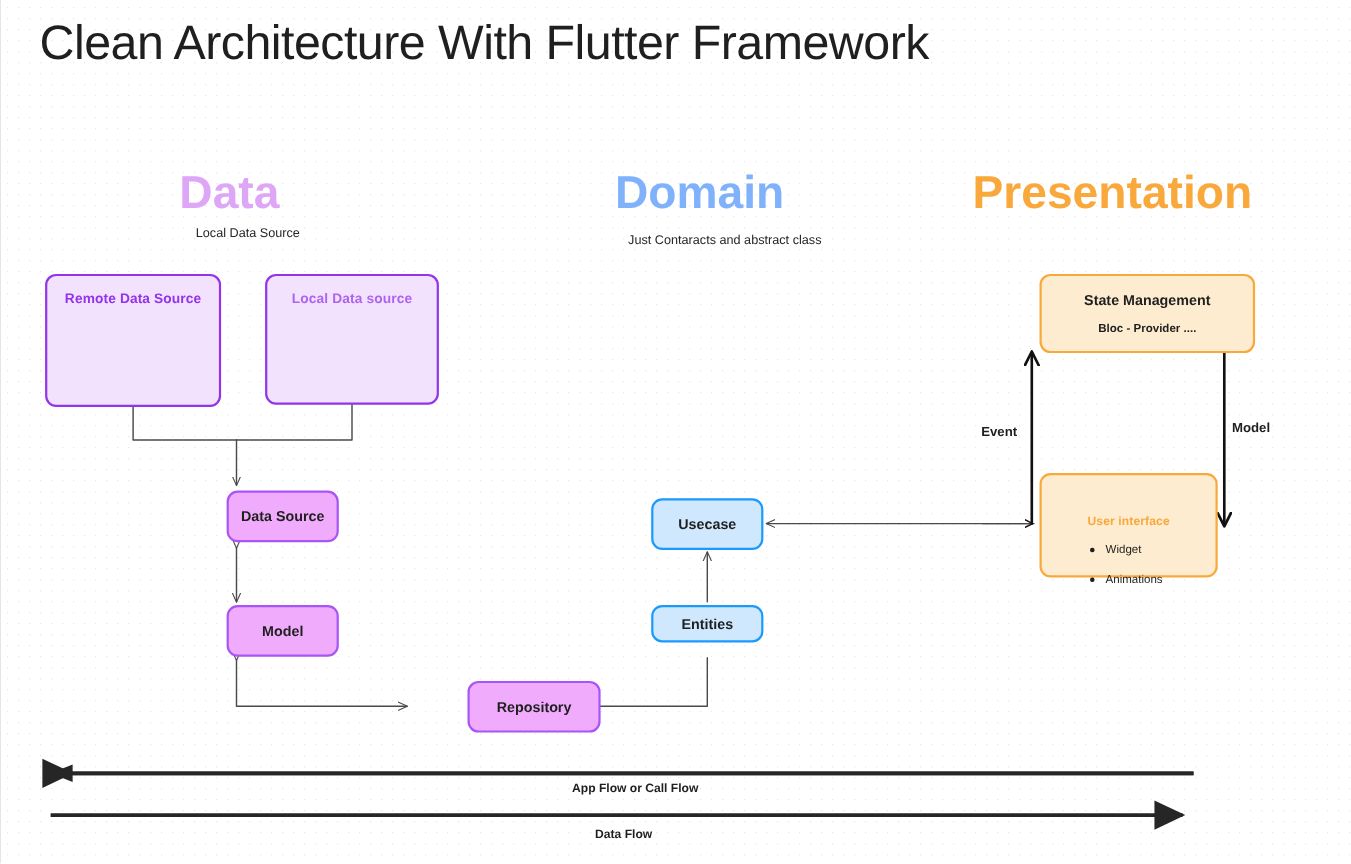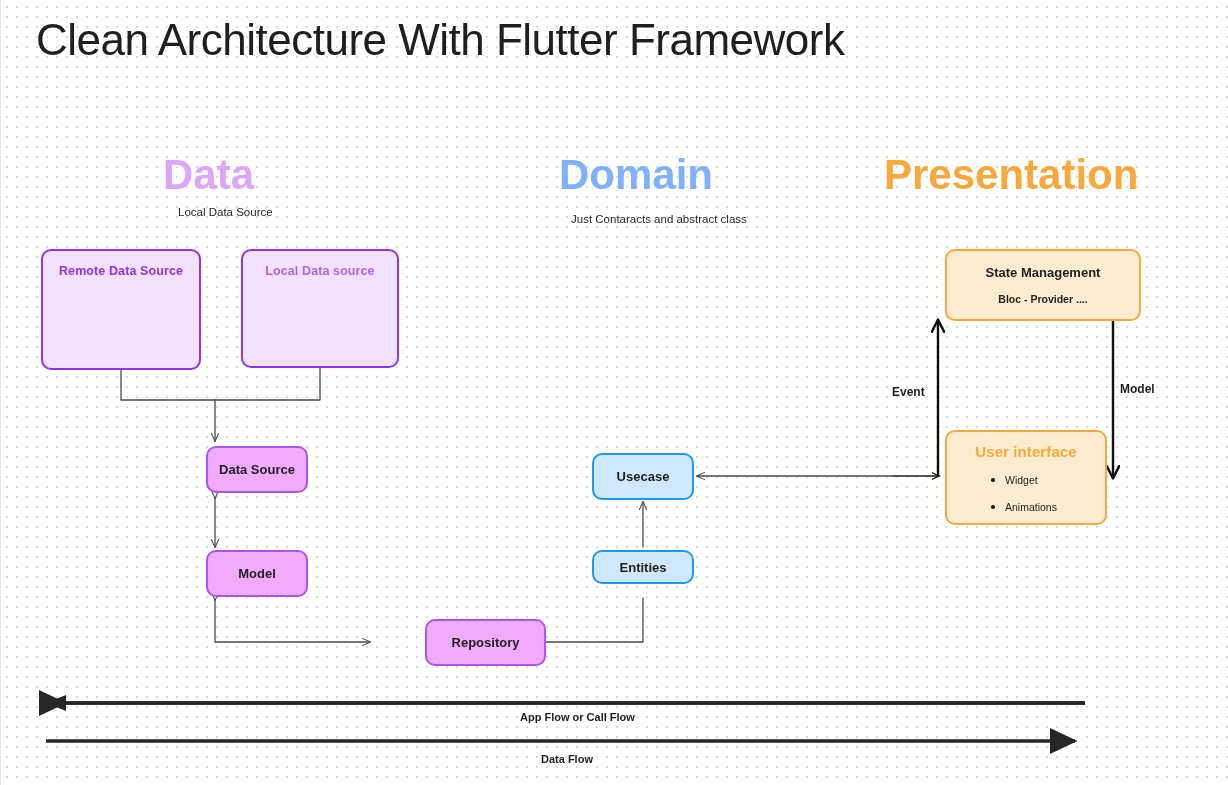--- a/index.html
+++ b/index.html
@@ -190,21 +190,21 @@
 <div class="node blue" style="left:592px;top:550px;width:102px;height:34px;">
   <div class="node-center-title">Entities</div>
 </div>
 
 <div class="node orange" style="left:945px;top:249px;width:196px;height:72px;justify-content:center;">
   <div class="node-center-title">State Management</div>
   <div class="node-sub">Bloc - Provider ....</div>
 </div>
 
 <div class="node orange" style="left:945px;top:430px;width:162px;height:95px;align-items:stretch;justify-content:flex-start;padding-top:11px;">
-  <div class="node-title lbl-orange" style="font-size:15px;">User interface</div>
+  <div class="node-title lbl-orange" style="font-size:11px;margin-top:25px;">User interface</div>
   <ul class="bullets" style="margin-left:44px;">
     <li>Widget</li>
     <li>Animations</li>
   </ul>
 </div>
 
 <div class="side-label" style="left:892px;top:385px;">Event</div>
 <div class="side-label" style="left:1120px;top:382px;">Model</div>
 
 <div class="flow-label" style="left:520px;top:711px;">App Flow or Call Flow</div>

